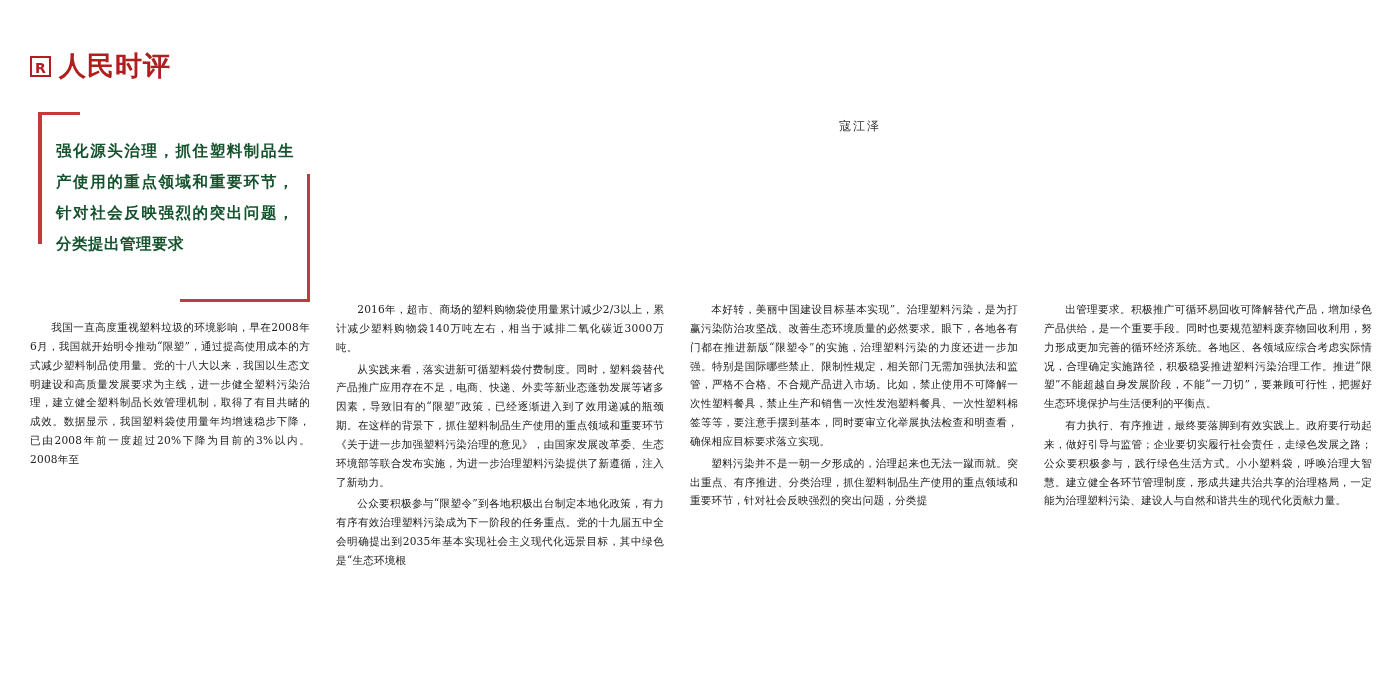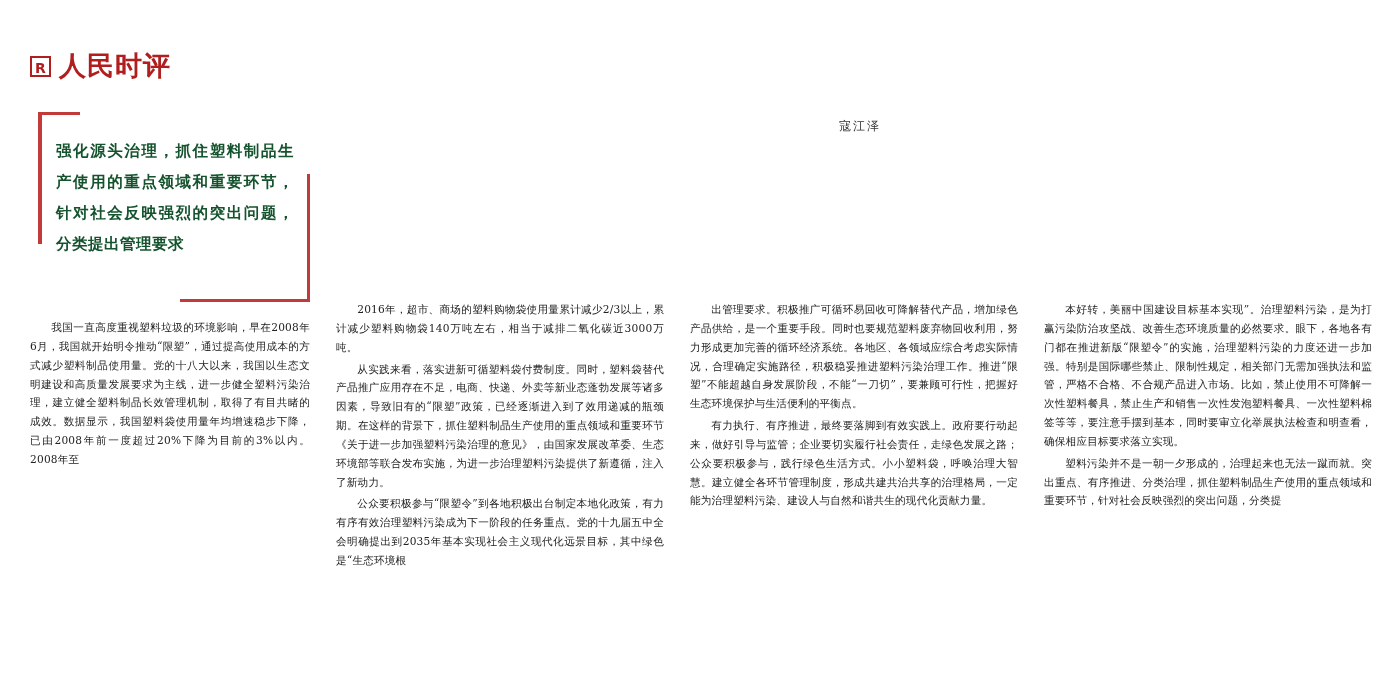--- a/index.html
+++ b/index.html
@@ -186,23 +186,23 @@
 
   <div class="columns">
     <div class="col col-1">
       <p>我国一直高度重视塑料垃圾的环境影响，早在2008年6月，我国就开始明令推动“限塑”，通过提高使用成本的方式减少塑料制品使用量。党的十八大以来，我国以生态文明建设和高质量发展要求为主线，进一步健全塑料污染治理，建立健全塑料制品长效管理机制，取得了有目共睹的成效。数据显示，我国塑料袋使用量年均增速稳步下降，已由2008年前一度超过20%下降为目前的3%以内。2008年至</p>
     </div>
     <div class="col col-2">
       <p>2016年，超市、商场的塑料购物袋使用量累计减少2/3以上，累计减少塑料购物袋140万吨左右，相当于减排二氧化碳近3000万吨。</p>
       <p>从实践来看，落实进新可循塑料袋付费制度。同时，塑料袋替代产品推广应用存在不足，电商、快递、外卖等新业态蓬勃发展等诸多因素，导致旧有的“限塑”政策，已经逐渐进入到了效用递减的瓶颈期。在这样的背景下，抓住塑料制品生产使用的重点领域和重要环节《关于进一步加强塑料污染治理的意见》，由国家发展改革委、生态环境部等联合发布实施，为进一步治理塑料污染提供了新遵循，注入了新动力。</p>
       <p>公众要积极参与“限塑令”到各地积极出台制定本地化政策，有力有序有效治理塑料污染成为下一阶段的任务重点。党的十九届五中全会明确提出到2035年基本实现社会主义现代化远景目标，其中绿色是“生态环境根</p>
     </div>
+    <div class="col col-3">
+      <p>本好转，美丽中国建设目标基本实现”。治理塑料污染，是为打赢污染防治攻坚战、改善生态环境质量的必然要求。眼下，各地各有门都在推进新版“限塑令”的实施，治理塑料污染的力度还进一步加强。特别是国际哪些禁止、限制性规定，相关部门无需加强执法和监管，严格不合格、不合规产品进入市场。比如，禁止使用不可降解一次性塑料餐具，禁止生产和销售一次性发泡塑料餐具、一次性塑料棉签等等，要注意手摆到基本，同时要审立化举展执法检查和明查看，确保相应目标要求落立实现。</p>
+      <p>塑料污染并不是一朝一夕形成的，治理起来也无法一蹴而就。突出重点、有序推进、分类治理，抓住塑料制品生产使用的重点领域和重要环节，针对社会反映强烈的突出问题，分类提</p>
+    </div>
     <div class="col col-4">
       <p>出管理要求。积极推广可循环易回收可降解替代产品，增加绿色产品供给，是一个重要手段。同时也要规范塑料废弃物回收利用，努力形成更加完善的循环经济系统。各地区、各领域应综合考虑实际情况，合理确定实施路径，积极稳妥推进塑料污染治理工作。推进“限塑”不能超越自身发展阶段，不能“一刀切”，要兼顾可行性，把握好生态环境保护与生活便利的平衡点。</p>
       <p>有力执行、有序推进，最终要落脚到有效实践上。政府要行动起来，做好引导与监管；企业要切实履行社会责任，走绿色发展之路；公众要积极参与，践行绿色生活方式。小小塑料袋，呼唤治理大智慧。建立健全各环节管理制度，形成共建共治共享的治理格局，一定能为治理塑料污染、建设人与自然和谐共生的现代化贡献力量。</p>
     </div>
-    <div class="col col-3">
-      <p>本好转，美丽中国建设目标基本实现”。治理塑料污染，是为打赢污染防治攻坚战、改善生态环境质量的必然要求。眼下，各地各有门都在推进新版“限塑令”的实施，治理塑料污染的力度还进一步加强。特别是国际哪些禁止、限制性规定，相关部门无需加强执法和监管，严格不合格、不合规产品进入市场。比如，禁止使用不可降解一次性塑料餐具，禁止生产和销售一次性发泡塑料餐具、一次性塑料棉签等等，要注意手摆到基本，同时要审立化举展执法检查和明查看，确保相应目标要求落立实现。</p>
-      <p>塑料污染并不是一朝一夕形成的，治理起来也无法一蹴而就。突出重点、有序推进、分类治理，抓住塑料制品生产使用的重点领域和重要环节，针对社会反映强烈的突出问题，分类提</p>
-    </div>
   </div>
 
 </div>
 
 </body></html>

